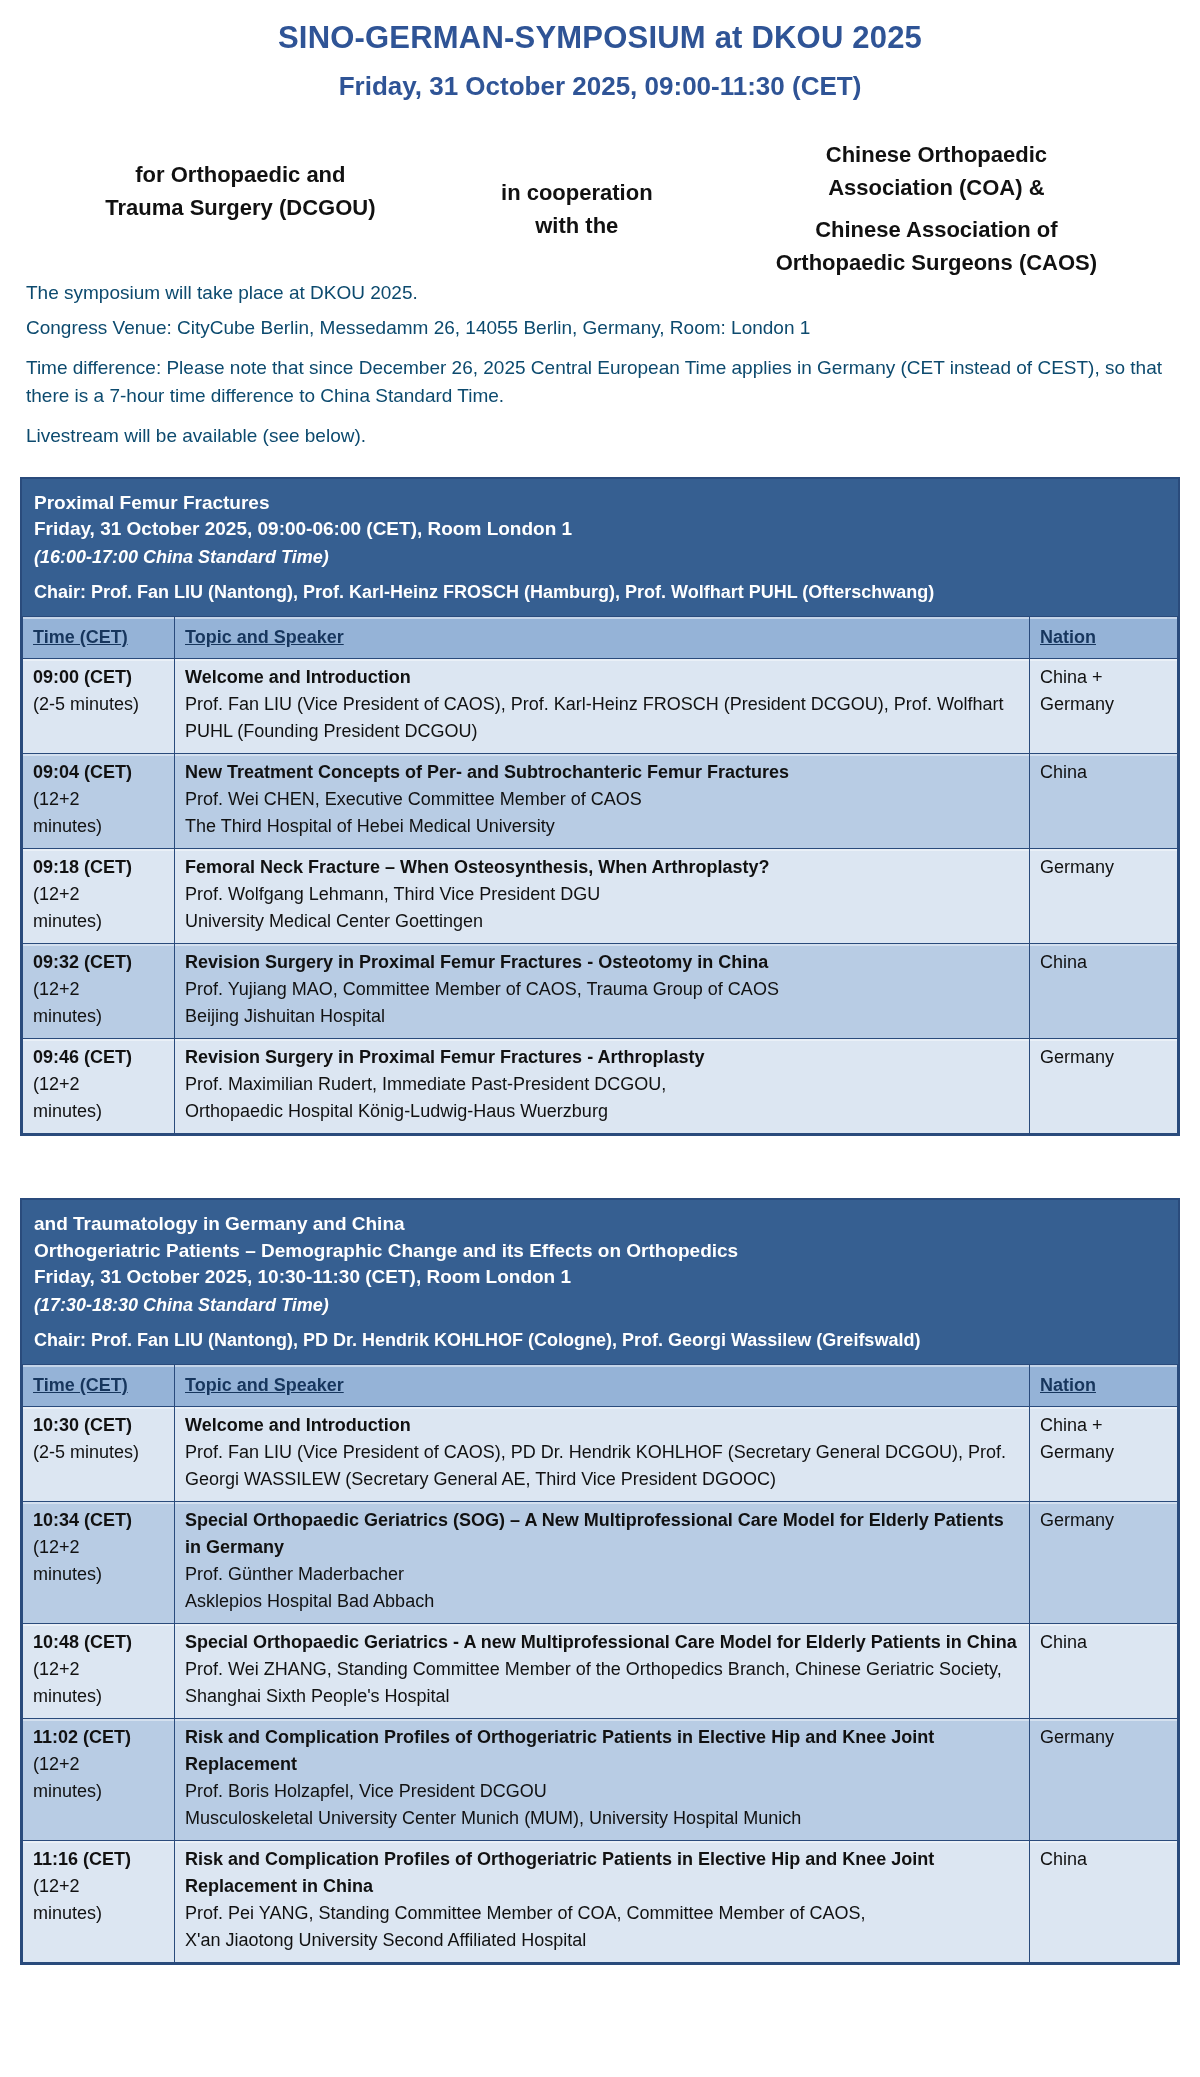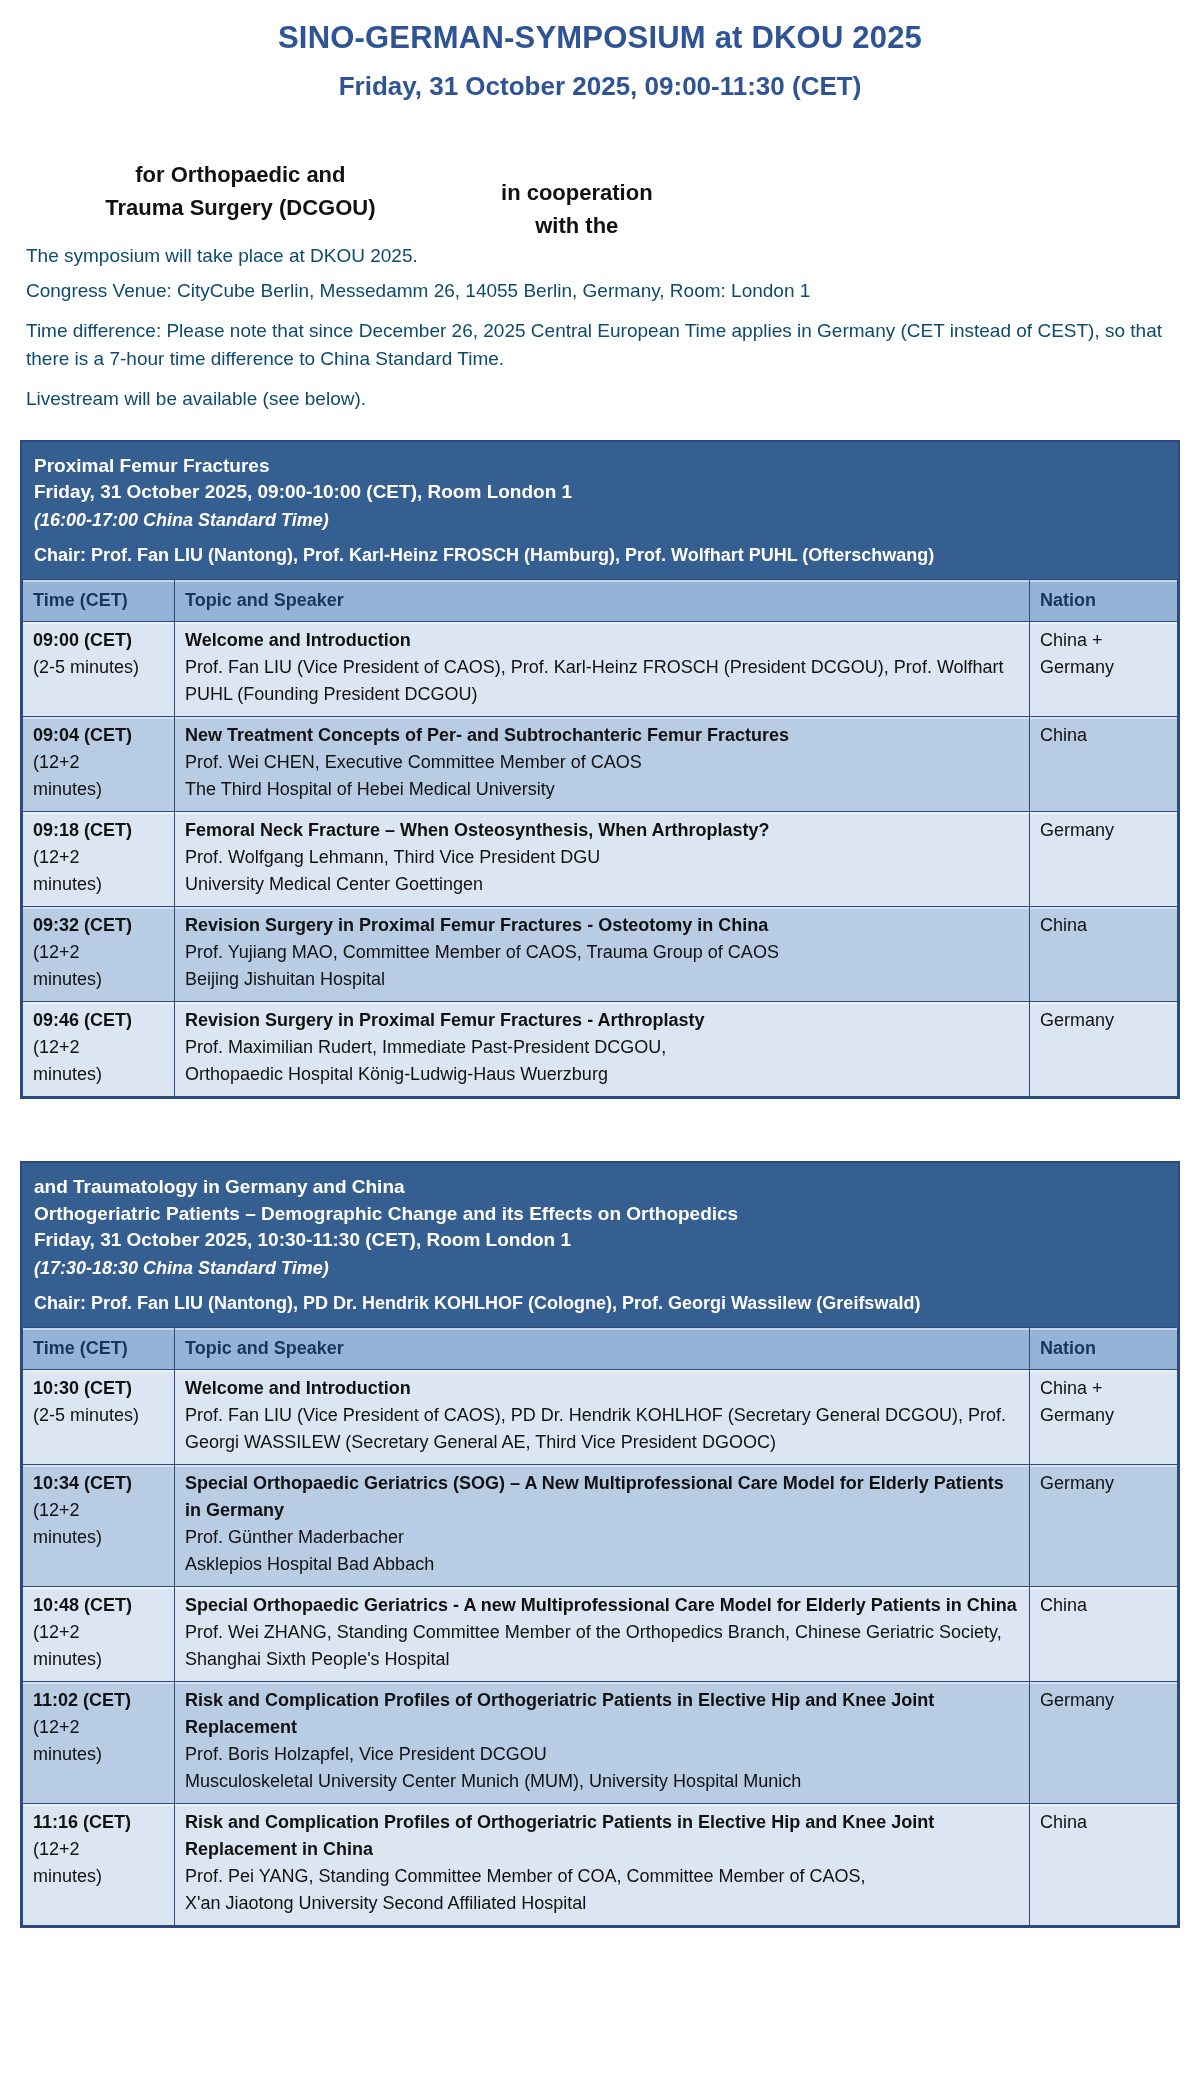--- a/index.html
+++ b/index.html
@@ -44,20 +44,21 @@
   .s-cst{font-size:18px;font-weight:bold;font-style:italic;line-height:1.4;margin-top:2px;}
   .s-chair{font-size:18px;font-weight:bold;margin-top:12px;}
 
   table{width:100%;border-collapse:collapse;table-layout:fixed;}
   col.c-time{width:152px;}
   col.c-nation{width:148px;}
   th{
     background:#95B3D7;color:#17365D;font-size:18px;font-weight:bold;
     text-align:left;padding:10px 10px;border:1px solid #2a4b7c;
     box-shadow:inset 0 2px 0 rgba(255,255,255,.45);
+    text-decoration:underline;
   }
   td{
     border:1px solid #2a4b7c;padding:5px 10px 8px 10px;vertical-align:top;
     font-size:18px;line-height:1.5;color:#111;
     box-shadow:inset 0 2px 0 rgba(255,255,255,.4);
   }
   tr.shade-light td{background:#DCE6F2;}
   tr.shade-med td{background:#B8CCE4;}
   .t-time,.t-topic{font-weight:bold;}
 </style>
@@ -71,33 +72,43 @@
 
   <div class="orgs">
     <div class="org-left">
       <div>for Orthopaedic and</div>
       <div>Trauma Surgery (DCGOU)</div>
     </div>
     <div class="org-mid">
       <div>in cooperation</div>
       <div>with the</div>
     </div>
+    <div class="org-right">
+      <div class="org-grp">
+        <div>Chinese Orthopaedic</div>
+        <div>Association (COA)  &amp;</div>
+      </div>
+      <div class="org-grp">
+        <div>Chinese Association of</div>
+        <div>Orthopaedic Surgeons (CAOS)</div>
+      </div>
+    </div>
   </div>
 
   <div class="intro">
     <p>The symposium will take place at DKOU 2025.</p>
     <p>Congress Venue: CityCube Berlin, Messedamm 26, 14055 Berlin, Germany, Room: London 1</p>
     <p class="gap">Time difference: Please note that since December 26, 2025 Central European Time applies in Germany (CET instead of CEST), so that there is a 7-hour time difference to China Standard Time.</p>
     <p class="gap">Livestream will be available (see below).</p>
   </div>
 
   <section class="session">
     <div class="s-head">
       <div class="s-title">Proximal Femur Fractures</div>
-      <div class="s-title">Friday, 31 October 2025, 09:00-10:00 (CET), Room London 1</div>
+      <div class="s-title">Friday, 31 October 2025, 09:00-06:00 (CET), Room London 1</div>
       <div class="s-cst">(16:00-17:00 China Standard Time)</div>
       <div class="s-chair">Chair: Prof. Fan LIU (Nantong), Prof. Karl-Heinz FROSCH (Hamburg), Prof. Wolfhart PUHL (Ofterschwang)</div>
     </div>
     <table>
       <colgroup>
           <col class="c-time">
           <col class="c-topic">
           <col class="c-nation">
         </colgroup>
       <thead>

